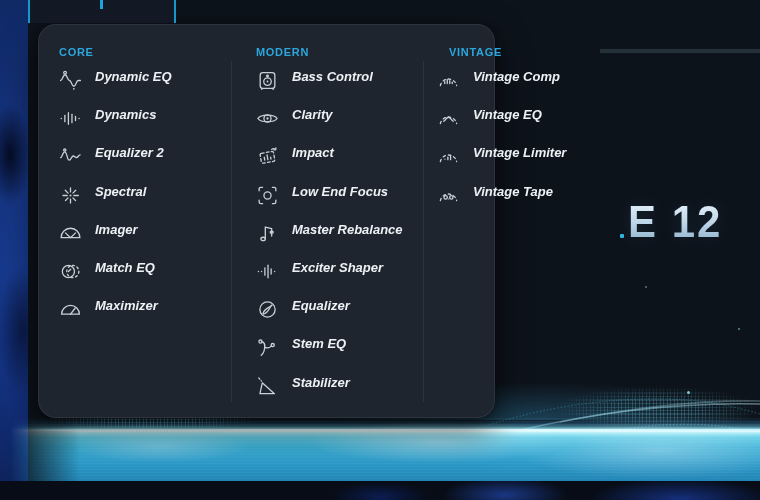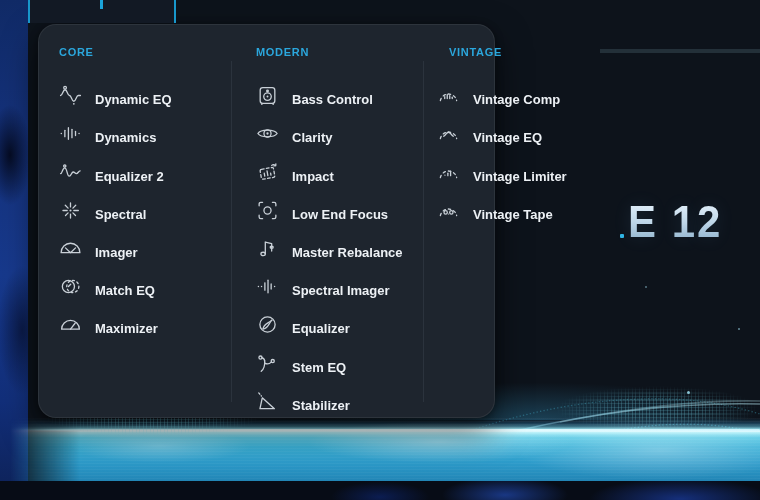--- a/index.html
+++ b/index.html
@@ -74,21 +74,21 @@
 
   
   .panel{position:absolute;left:28px;top:24px;width:457px;height:394px;z-index:5;
     background:#1e252e;border:1px solid rgba(255,255,255,.07);border-radius:18px;
     box-shadow:0 14px 34px rgba(0,0,0,.55), 0 2px 8px rgba(0,0,0,.4);
     box-sizing:border-box;margin-left:10px;}
   .col-header{position:absolute;top:21px;font-size:11px;font-weight:bold;
     color:#2BA7DD;letter-spacing:.7px;}
   .col-items{position:absolute;top:44px;display:flex;flex-direction:column;}
   .v-divider{position:absolute;top:36px;height:341px;width:1px;background:#2b333d;}
-  .menu-item{height:38.2px;display:flex;align-items:flex-end;gap:13px;cursor:pointer;}
+  .menu-item{height:38.2px;display:flex;align-items:flex-start;gap:13px;cursor:pointer;font-style:italic;}
   .mi{width:23px;height:23px;flex:0 0 23px;stroke:#c9d0d7;fill:none;
     stroke-width:1.25;stroke-linecap:round;stroke-linejoin:round;}
   .mi-label{font-size:13px;font-weight:bold;color:#edf1f5;white-space:nowrap;}
   .defs{position:absolute;width:0;height:0;overflow:hidden;}
 </style>
 </head>
 <body>
 
 <div class="stage">
 
@@ -205,21 +205,21 @@
         <div class="menu-item">
       <svg class="mi" viewBox="0 0 22 22">
             <use href="#master-rebalance-icon" xlink:href="#master-rebalance-icon"></use>
           </svg>
       <span class="mi-label">Master Rebalance</span>
     </div>
         <div class="menu-item">
       <svg class="mi" viewBox="0 0 22 22">
             <use href="#spectral-shaper-icon" xlink:href="#spectral-shaper-icon"></use>
           </svg>
-      <span class="mi-label">Spectral Imager</span>
+      <span class="mi-label">Exciter Shaper</span>
     </div>
         <div class="menu-item">
       <svg class="mi" viewBox="0 0 22 22">
             <use href="#stabilizer-icon" xlink:href="#stabilizer-icon"></use>
           </svg>
       <span class="mi-label">Equalizer</span>
     </div>
         <div class="menu-item">
       <svg class="mi" viewBox="0 0 22 22">
             <use href="#stem-eq-icon" xlink:href="#stem-eq-icon"></use>

